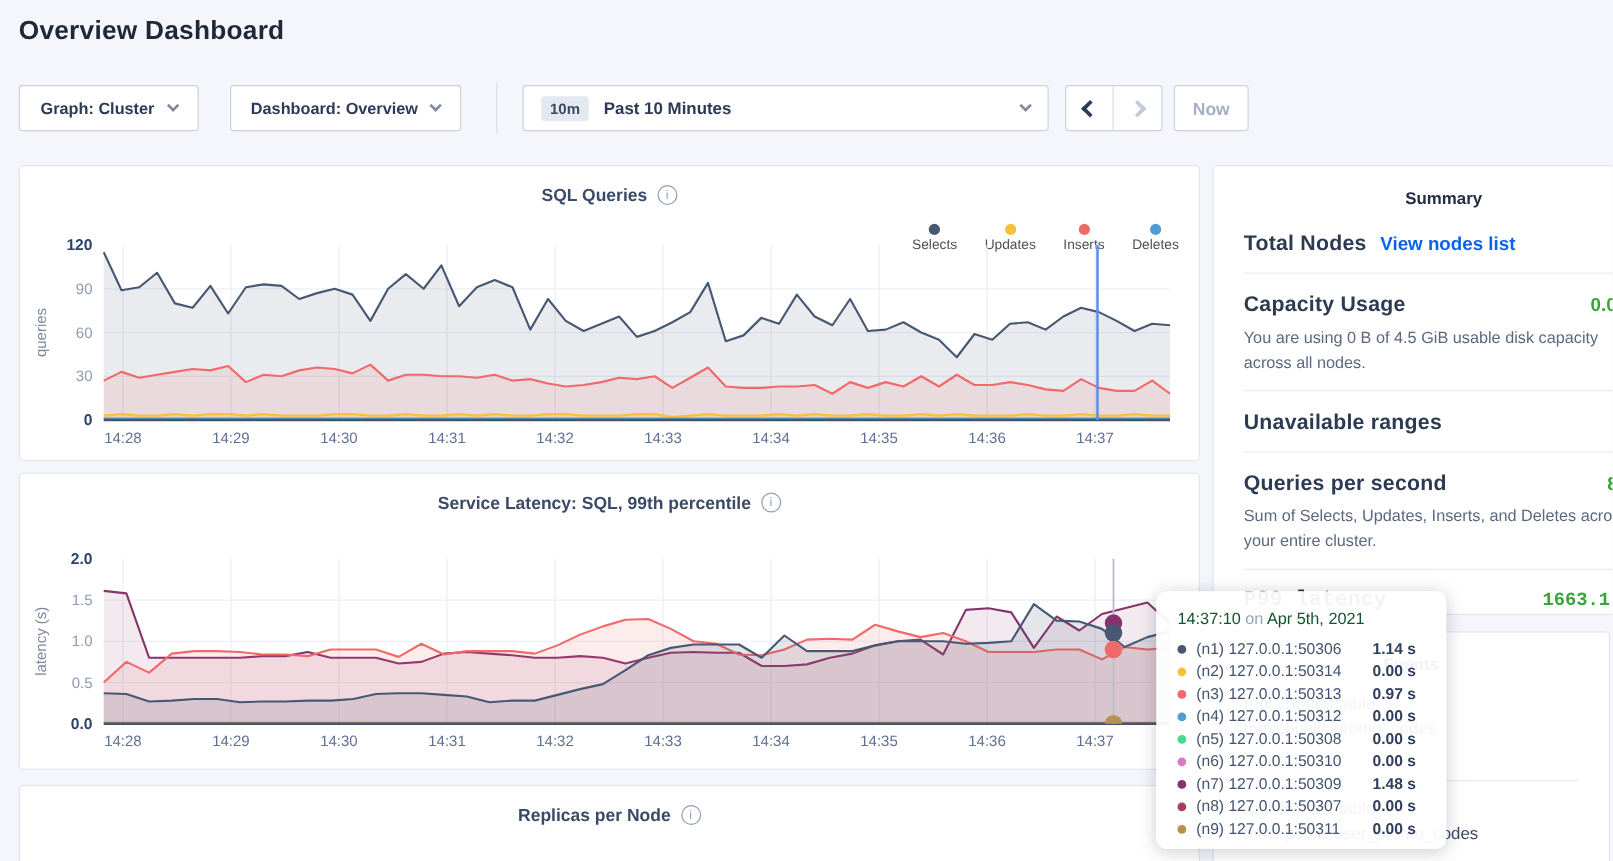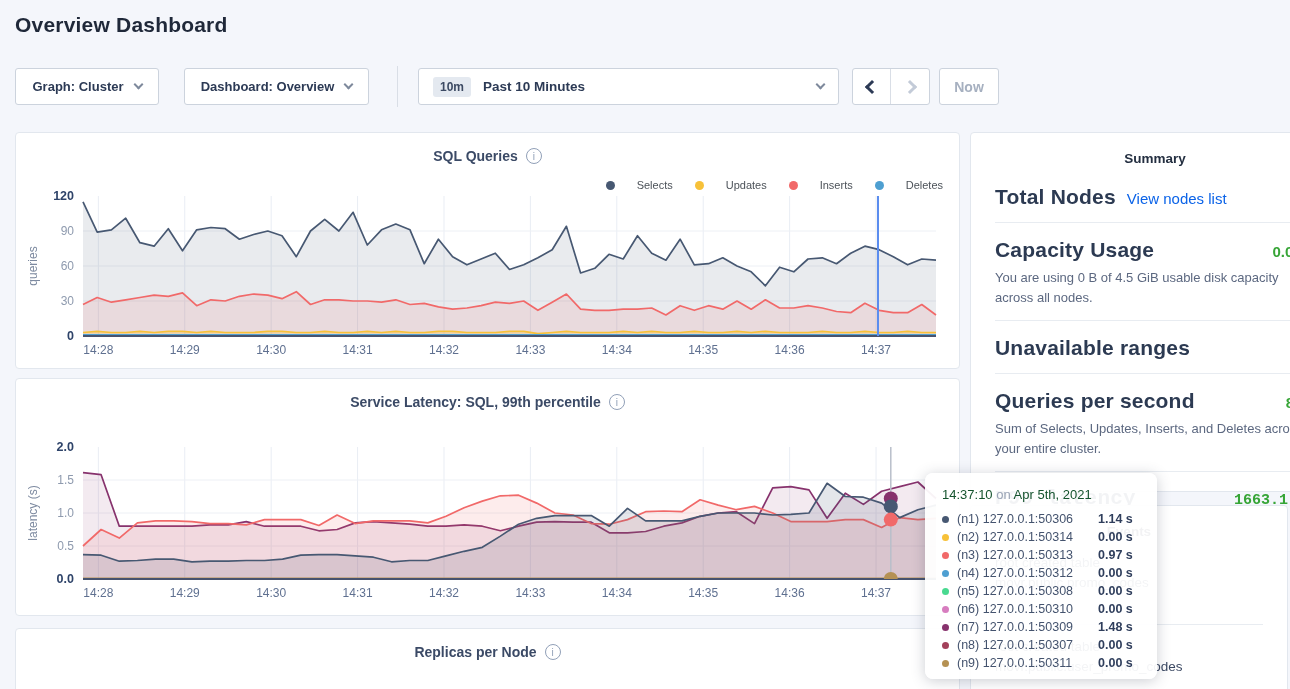--- a/index.html
+++ b/index.html
@@ -42,34 +42,34 @@
   #rep-panel { left:15px; top:628px; width:945px; height:75px; }
 
   .panel-title { display:flex; justify-content:center; align-items:center; gap:8px;
     padding-top:15px; font-size:14px; font-weight:700; color:#3b4a66; }
   .info-icon { width:16px; height:16px; border:1px solid #91a0b8; border-radius:50%;
     color:#91a0b8; font-size:10px; font-weight:400; display:inline-flex;
     align-items:center; justify-content:center; cursor:pointer; }
 
   .legend { position:absolute; top:46px; right:16px; display:flex; gap:22px;
     font-size:11px; font-weight:400; color:#4c5259; }
-  .legend-item { display:flex; align-items:center; gap:22px; cursor:pointer; }
+  .legend-item { display:flex; align-items:center; gap:2px; cursor:pointer;flex-direction:column; }
   .dot { width:9px; height:9px; border-radius:50%; flex:0 0 auto; }
 
   svg.chart { position:absolute; left:0; top:0; overflow:hidden; }
 
   
   #summary-card { left:970px; top:132px; width:370px; height:360px; }
   .card-title { text-align:center; font-weight:700; font-size:13.5px; color:#242f41;
     padding:18px 0 4px; }
   .sum-row { margin:0 24px; padding:15px 0 13px; border-bottom:1px solid #e8ecf1; }
   .sum-row:last-child { border-bottom:none;font-family:Liberation Mono, monospace; }
   .sum-head { display:flex; align-items:baseline; }
-  .sum-label { font-weight:700; font-size:21px; color:#2c3a52; letter-spacing:.2px; }
-  .sum-link  { color:#0b63e8; font-weight:400; font-size:15px; margin-left:11px;
+  .sum-label { font-weight:700; font-size:17px; color:#2c3a52; letter-spacing:.2px; }
+  .sum-link  { color:#0b63e8; font-weight:700; font-size:15px; margin-left:11px;
     cursor:pointer; text-decoration:none; }
   .sum-val   { margin-left:auto; font-weight:700; font-size:15px; color:#37a537; }
   .sum-desc  { font-size:13px; color:#5c6880; line-height:1.5; margin-top:6px; font-weight:400; }
 
   
   #events-card { left:970px; top:505px; width:318px; height:200px; }
   .ev-item { margin:0 24px; padding:10px 0 32px; font-size:13.5px; color:#3c4963; line-height:1.45; }
   .ev-item + .ev-item { border-top:1px solid #e8ecf1; padding:12px 0 10px; }
 
   

